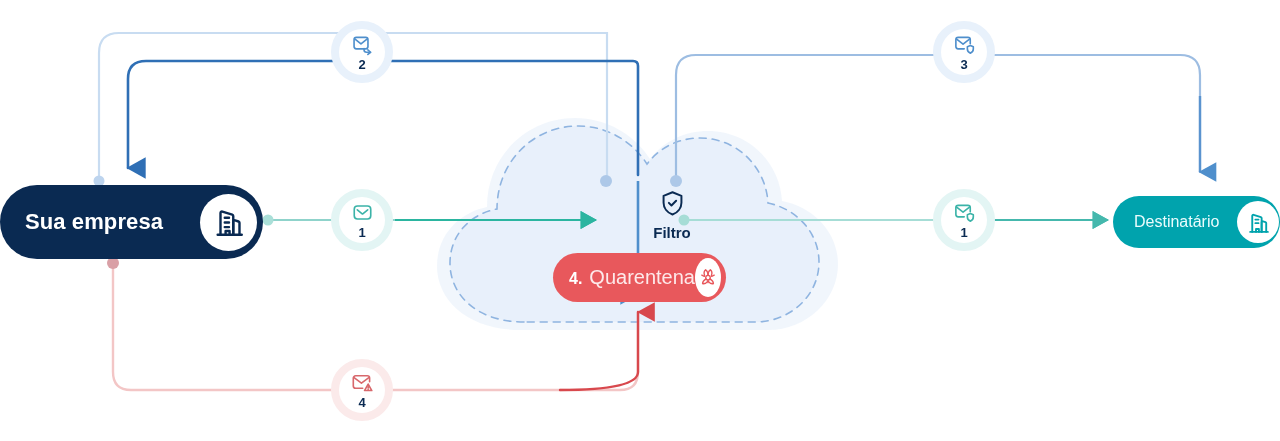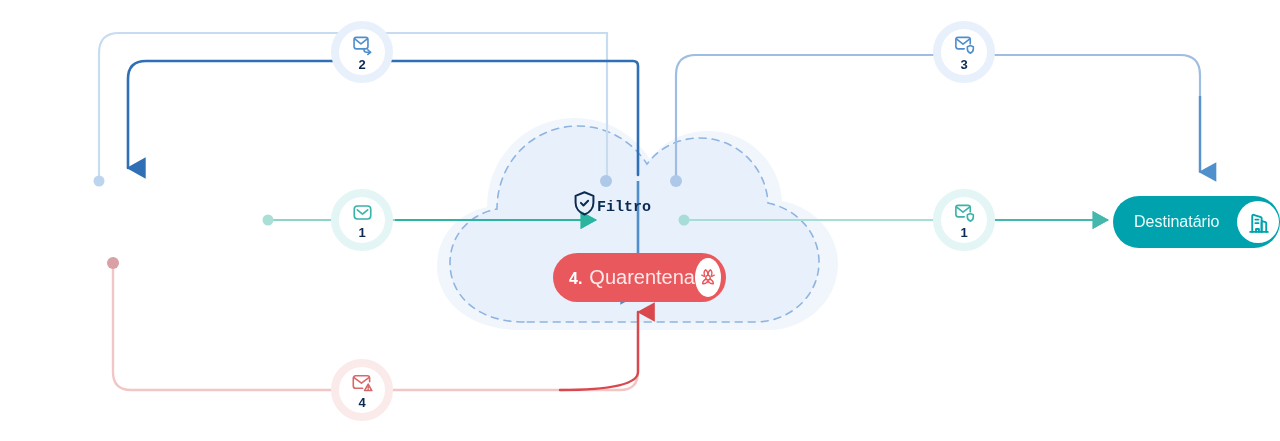--- a/index.html
+++ b/index.html
@@ -25,22 +25,22 @@
 
   .pill-quar{left:553px;top:253px;width:173px;height:49px;background:#e8585c;
              padding-left:16px;padding-right:5px;justify-content:space-between;}
   .pill-quar .qnum{color:#ffffff;font-size:16px;font-weight:700;margin-right:7px;}
   .pill-quar .qtxt{color:#fde9ea;font-size:20px;font-weight:400;}
   .pill-quar .qleft{display:flex;align-items:baseline;}
   .pill-quar .pico{width:39px;height:39px;border-radius:50%;background:#ffffff;
                    display:flex;align-items:center;justify-content:center;}
 
   
-  .filtro{position:absolute;left:572px;top:190px;width:94px;
-          display:flex;flex-direction:row;align-items:center;font-family:Liberation Mono, monospace;}
+  .filtro{position:absolute;left:625px;top:190px;width:94px;
+          display:flex;flex-direction:column;align-items:center;}
   .filtro .flabel{margin-top:3px;color:#0a2a52;font-size:15px;font-weight:700;}
 
   
   .badge{position:absolute;width:62px;height:62px;border-radius:50%;
          display:flex;flex-direction:column;align-items:center;justify-content:center;
          box-sizing:border-box;}
   .badge .bnum{font-size:13px;font-weight:700;color:#0a2a52;line-height:1;margin-top:2px;}
   .badge svg{display:block;}
   .b-blue{background:#ffffff;border:8px solid #e8f1fb;}
   .b-teal{background:#ffffff;border:8px solid #e3f5f4;}
@@ -110,20 +110,32 @@
       <circle cx="684" cy="220" r="5.5" fill="#a6ddd6"></circle>
     </g>
 
     <g>
       <path d="M113,263 L113,372 Q113,390 131,390 L620,390 Q638,390 638,372 L638,312" fill="none" stroke="#f3c6c6" stroke-width="2.4" stroke-linecap="round"></path>
       <path d="M560,390 Q638,390 638,372 L638,312" fill="none" stroke="#d8484d" stroke-width="2.4" stroke-linecap="round" marker-end="url(#arrRedUp)"></path>
       <circle cx="113" cy="263" r="6" fill="#d9a0a6"></circle>
     </g>
   </svg>
 
+  <div class="pill pill-company">
+    <span class="ptxt">Sua empresa</span>
+    <span class="pico">
+      <svg width="34" height="34" viewBox="0 0 24 24" fill="none" stroke="#0a2a52" stroke-width="1.7" stroke-linecap="round" stroke-linejoin="round">
+        <path d="M4 21h17"></path>
+        <path d="M6 21V5.6a1 1 0 0 1 1.3-.95l7 2.1a1 1 0 0 1 .7.95V21"></path>
+        <path d="M15 21v-9.2a1 1 0 0 1 1.3-.95l2.4.8a1 1 0 0 1 .7.95V21"></path>
+        <path d="M9 9h3M9 12.3h3M9 15.6h3"></path>
+        <path d="M9.6 21v-2.6h2.8V21"></path>
+      </svg>
+    </span>
+  </div>
 
   <div class="pill pill-dest">
     <span class="ptxt">Destinatário</span>
     <span class="pico">
       <svg width="25" height="25" viewBox="0 0 24 24" fill="none" stroke="#00a3ad" stroke-width="1.8" stroke-linecap="round" stroke-linejoin="round">
         <path d="M4 21h17"></path>
         <path d="M6 21V5.6a1 1 0 0 1 1.3-.95l7 2.1a1 1 0 0 1 .7.95V21"></path>
         <path d="M15 21v-9.2a1 1 0 0 1 1.3-.95l2.4.8a1 1 0 0 1 .7.95V21"></path>
         <path d="M9 9.2h3M9 12.6h3"></path>
         <path d="M9.6 21v-2.8h2.8V21"></path>

